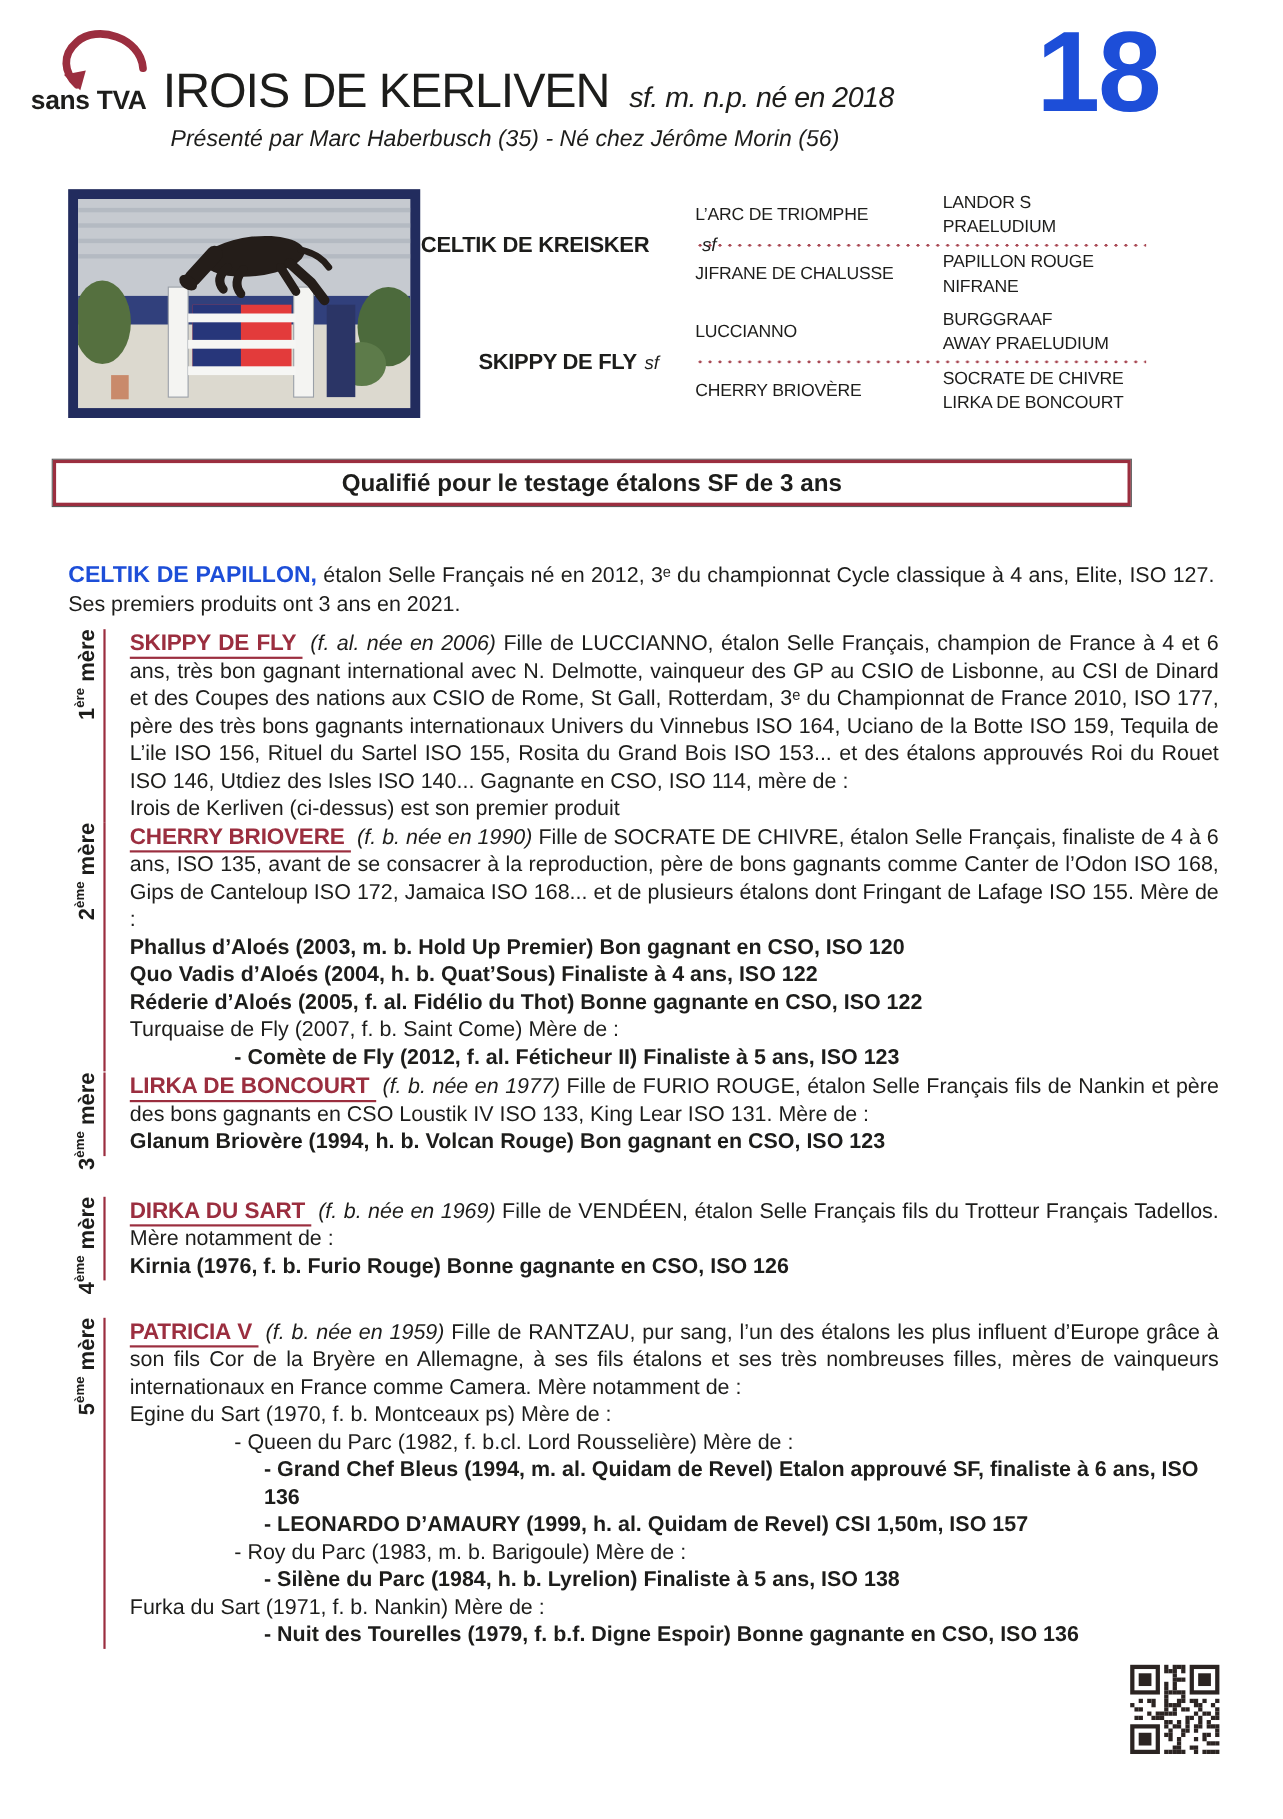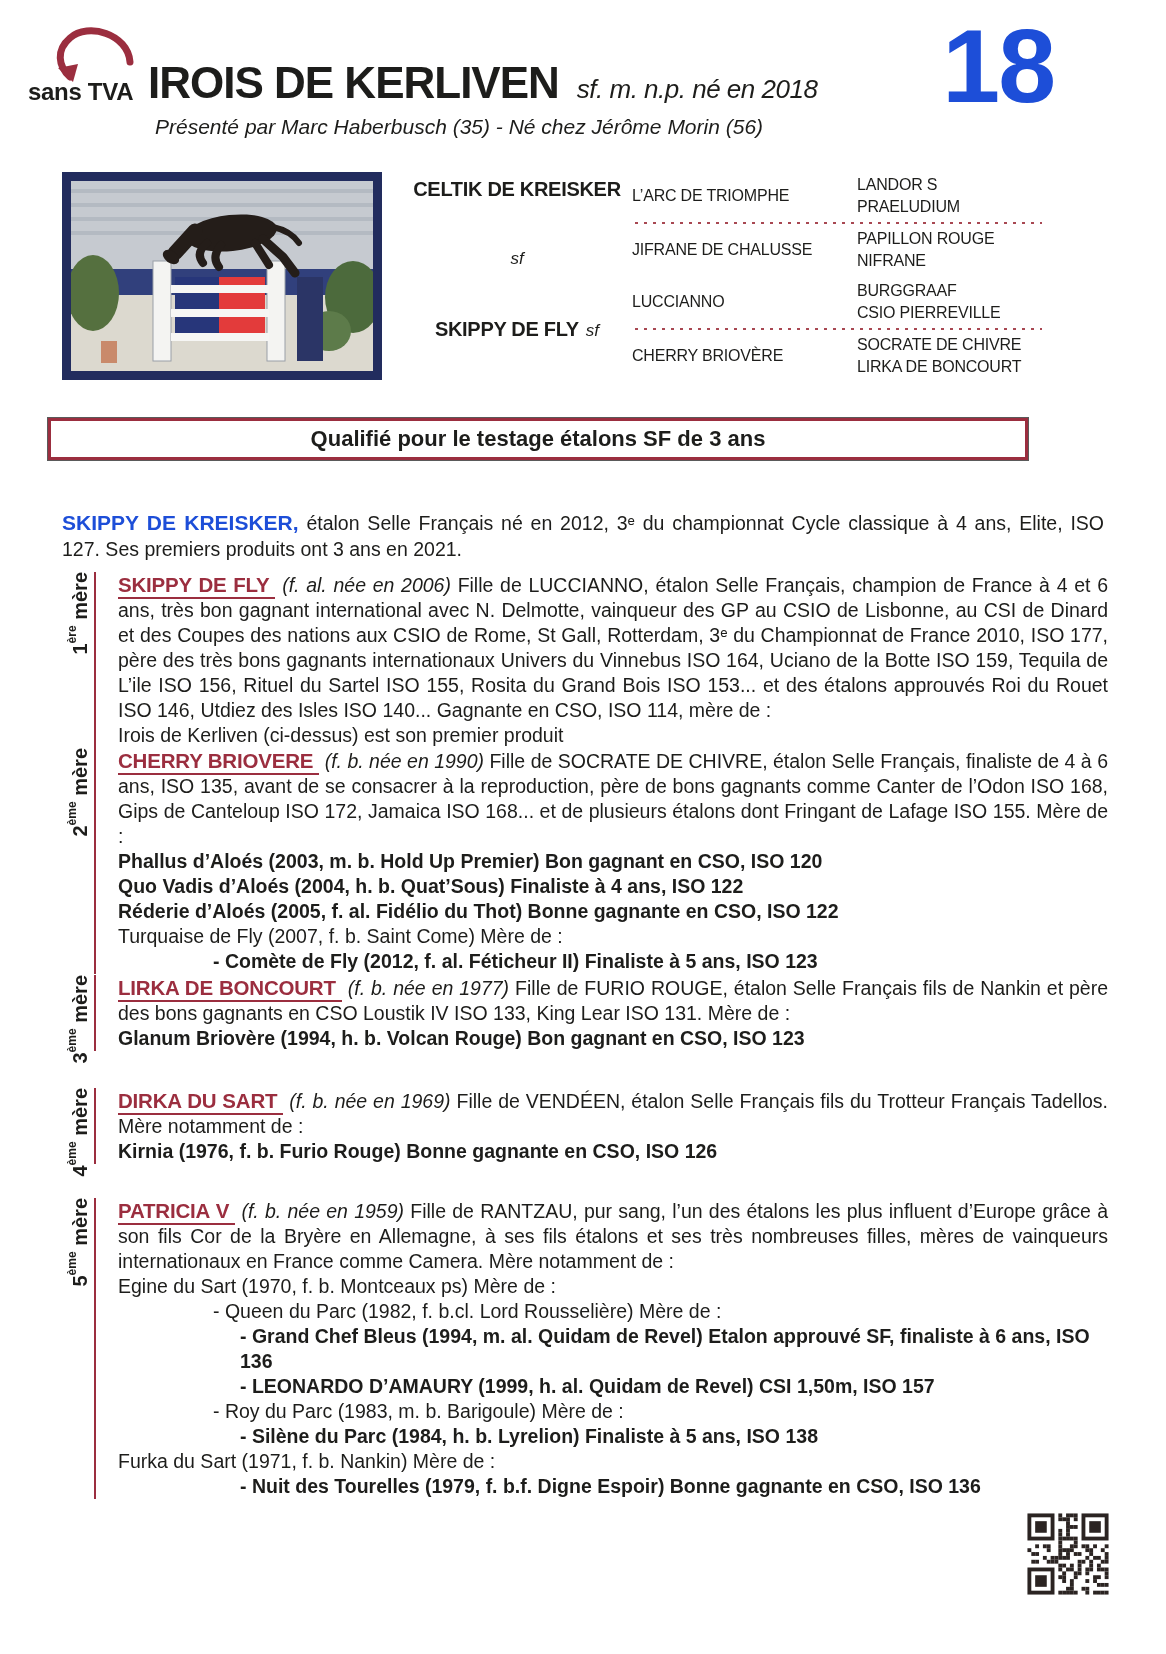--- a/index.html
+++ b/index.html
@@ -8,33 +8,33 @@
     font-family:"Liberation Sans","DejaVu Sans",sans-serif;
     color:#1d1d1b;
     position:relative;overflow:hidden;
   }
   .page{position:absolute;inset:0;background:#fff;}
 
   
   .hdr-arrow{position:absolute;left:46px;top:20px;width:100px;height:66px;}
   .tva{position:absolute;left:28px;top:78px;font-size:24px;font-weight:700;letter-spacing:-0.3px;text-align:right;}
   .title-row{position:absolute;left:148px;top:58px;display:flex;align-items:baseline;gap:18px;white-space:nowrap;}
-  .title{font-size:44px;font-weight:700;letter-spacing:-1px;}
+  .title{font-size:44px;font-weight:400;letter-spacing:-1px;}
   .title-suffix{font-size:26px;font-style:italic;font-weight:400;letter-spacing:-0.5px;}
   .presented{position:absolute;left:155px;top:115px;font-size:21px;font-style:italic;}
   .page-num{position:absolute;right:112px;top:14px;font-size:104px;font-weight:700;line-height:1;letter-spacing:-2px;}
 
   
   .top-row{position:absolute;left:62px;top:172px;width:980px;display:flex;gap:20px;}
   .photo{flex:none;width:302px;height:190px;border:9px solid #222c5e;background:#c9cdd2;}
   .photo svg{display:block;}
   .ped{flex:1;display:flex;flex-direction:column;justify-content:space-between;height:208px;}
   .ped-half{display:flex;}
   .ped-p1{flex:none;width:230px;display:flex;align-items:center;justify-content:center;text-align:center;}
-  .ped-p1.col{flex-direction:column;gap:48px;}
+  .ped-p1.col{gap:48px;}
   .ped-p1.row{flex-direction:row;gap:7px;align-items:baseline;align-self:center;}
   .ped-name{font-size:20px;font-weight:700;letter-spacing:-0.3px;white-space:nowrap;}
   .ped-breed{font-size:17px;font-style:italic;font-weight:400;}
   .ped-gen{flex:1;display:flex;flex-direction:column;}
   .ped-row{display:flex;align-items:center;height:48px;}
   .gp{flex:none;width:225px;font-size:16px;letter-spacing:-0.2px;}
   .ggp{flex:1;font-size:16px;line-height:22px;letter-spacing:-0.2px;}
   .dotline{height:4px;background-image:radial-gradient(circle,#a84752 1.4px,transparent 1.5px);background-size:9px 4px;background-repeat:repeat-x;background-position:left center;}
   .ped-gen .dotline{margin:1px 0;}
   .ped > .dotline{margin:2px 0;}
@@ -151,41 +151,41 @@
       <div class="ped-half">
         <div class="ped-p1 row">
           <span class="ped-name">SKIPPY DE FLY</span>
           <span class="ped-breed">sf</span>
         </div>
         <div class="ped-gen">
           <div class="ped-row">
             <div class="gp">LUCCIANNO</div>
             <div class="ggp">
               <div>BURGGRAAF</div>
-              <div>CSIO PIERREVILLE</div>
+              <div>AWAY PRAELUDIUM</div>
             </div>
           </div>
           <div class="dotline"></div>
           <div class="ped-row">
             <div class="gp">CHERRY BRIOVÈRE</div>
             <div class="ggp">
               <div>SOCRATE DE CHIVRE</div>
               <div>LIRKA DE BONCOURT</div>
             </div>
           </div>
         </div>
       </div>
     </div>
   </div>
 
   <div class="qualif">
     <span>Qualifié pour le testage étalons SF de 3 ans</span>
   </div>
 
-  <p class="sire-note"><span class="lead accent">SKIPPY DE KREISKER,</span><span> étalon Selle Français né en 2012, 3ᵉ du championnat Cycle classique à 4 ans, Elite, ISO 127. Ses premiers produits ont 3 ans en 2021.</span></p>
+  <p class="sire-note"><span class="lead accent">CELTIK DE PAPILLON,</span><span> étalon Selle Français né en 2012, 3ᵉ du championnat Cycle classique à 4 ans, Elite, ISO 127. Ses premiers produits ont 3 ans en 2021.</span></p>
 
   <section class="mare" style="top:572px;">
     <div class="mare-label">
       <span><span>1</span><sup>ère</sup> <span>mère</span></span>
     </div>
     <div class="mare-body">
       <p class="mare-intro"><span class="mare-h">SKIPPY DE FLY</span> <span class="mare-detail">(f. al. née en 2006)</span> <span>Fille de LUCCIANNO, étalon Selle Français, champion de France à 4 et 6 ans, très bon gagnant international avec N. Delmotte, vainqueur des GP au CSIO de Lisbonne, au CSI de Dinard et des Coupes des nations aux CSIO de Rome, St Gall, Rotterdam, 3ᵉ du Championnat de France 2010, ISO 177, père des très bons gagnants internationaux Univers du Vinnebus ISO 164, Uciano de la Botte ISO 159, Tequila de L’ile ISO 156, Rituel du Sartel ISO 155, Rosita du Grand Bois ISO 153... et des étalons approuvés Roi du Rouet ISO 146, Utdiez des Isles ISO 140... Gagnante en CSO, ISO 114, mère de :</span></p>
       <div class="pline">Irois de Kerliven (ci-dessus) est son premier produit</div>
     </div>
   </section>

